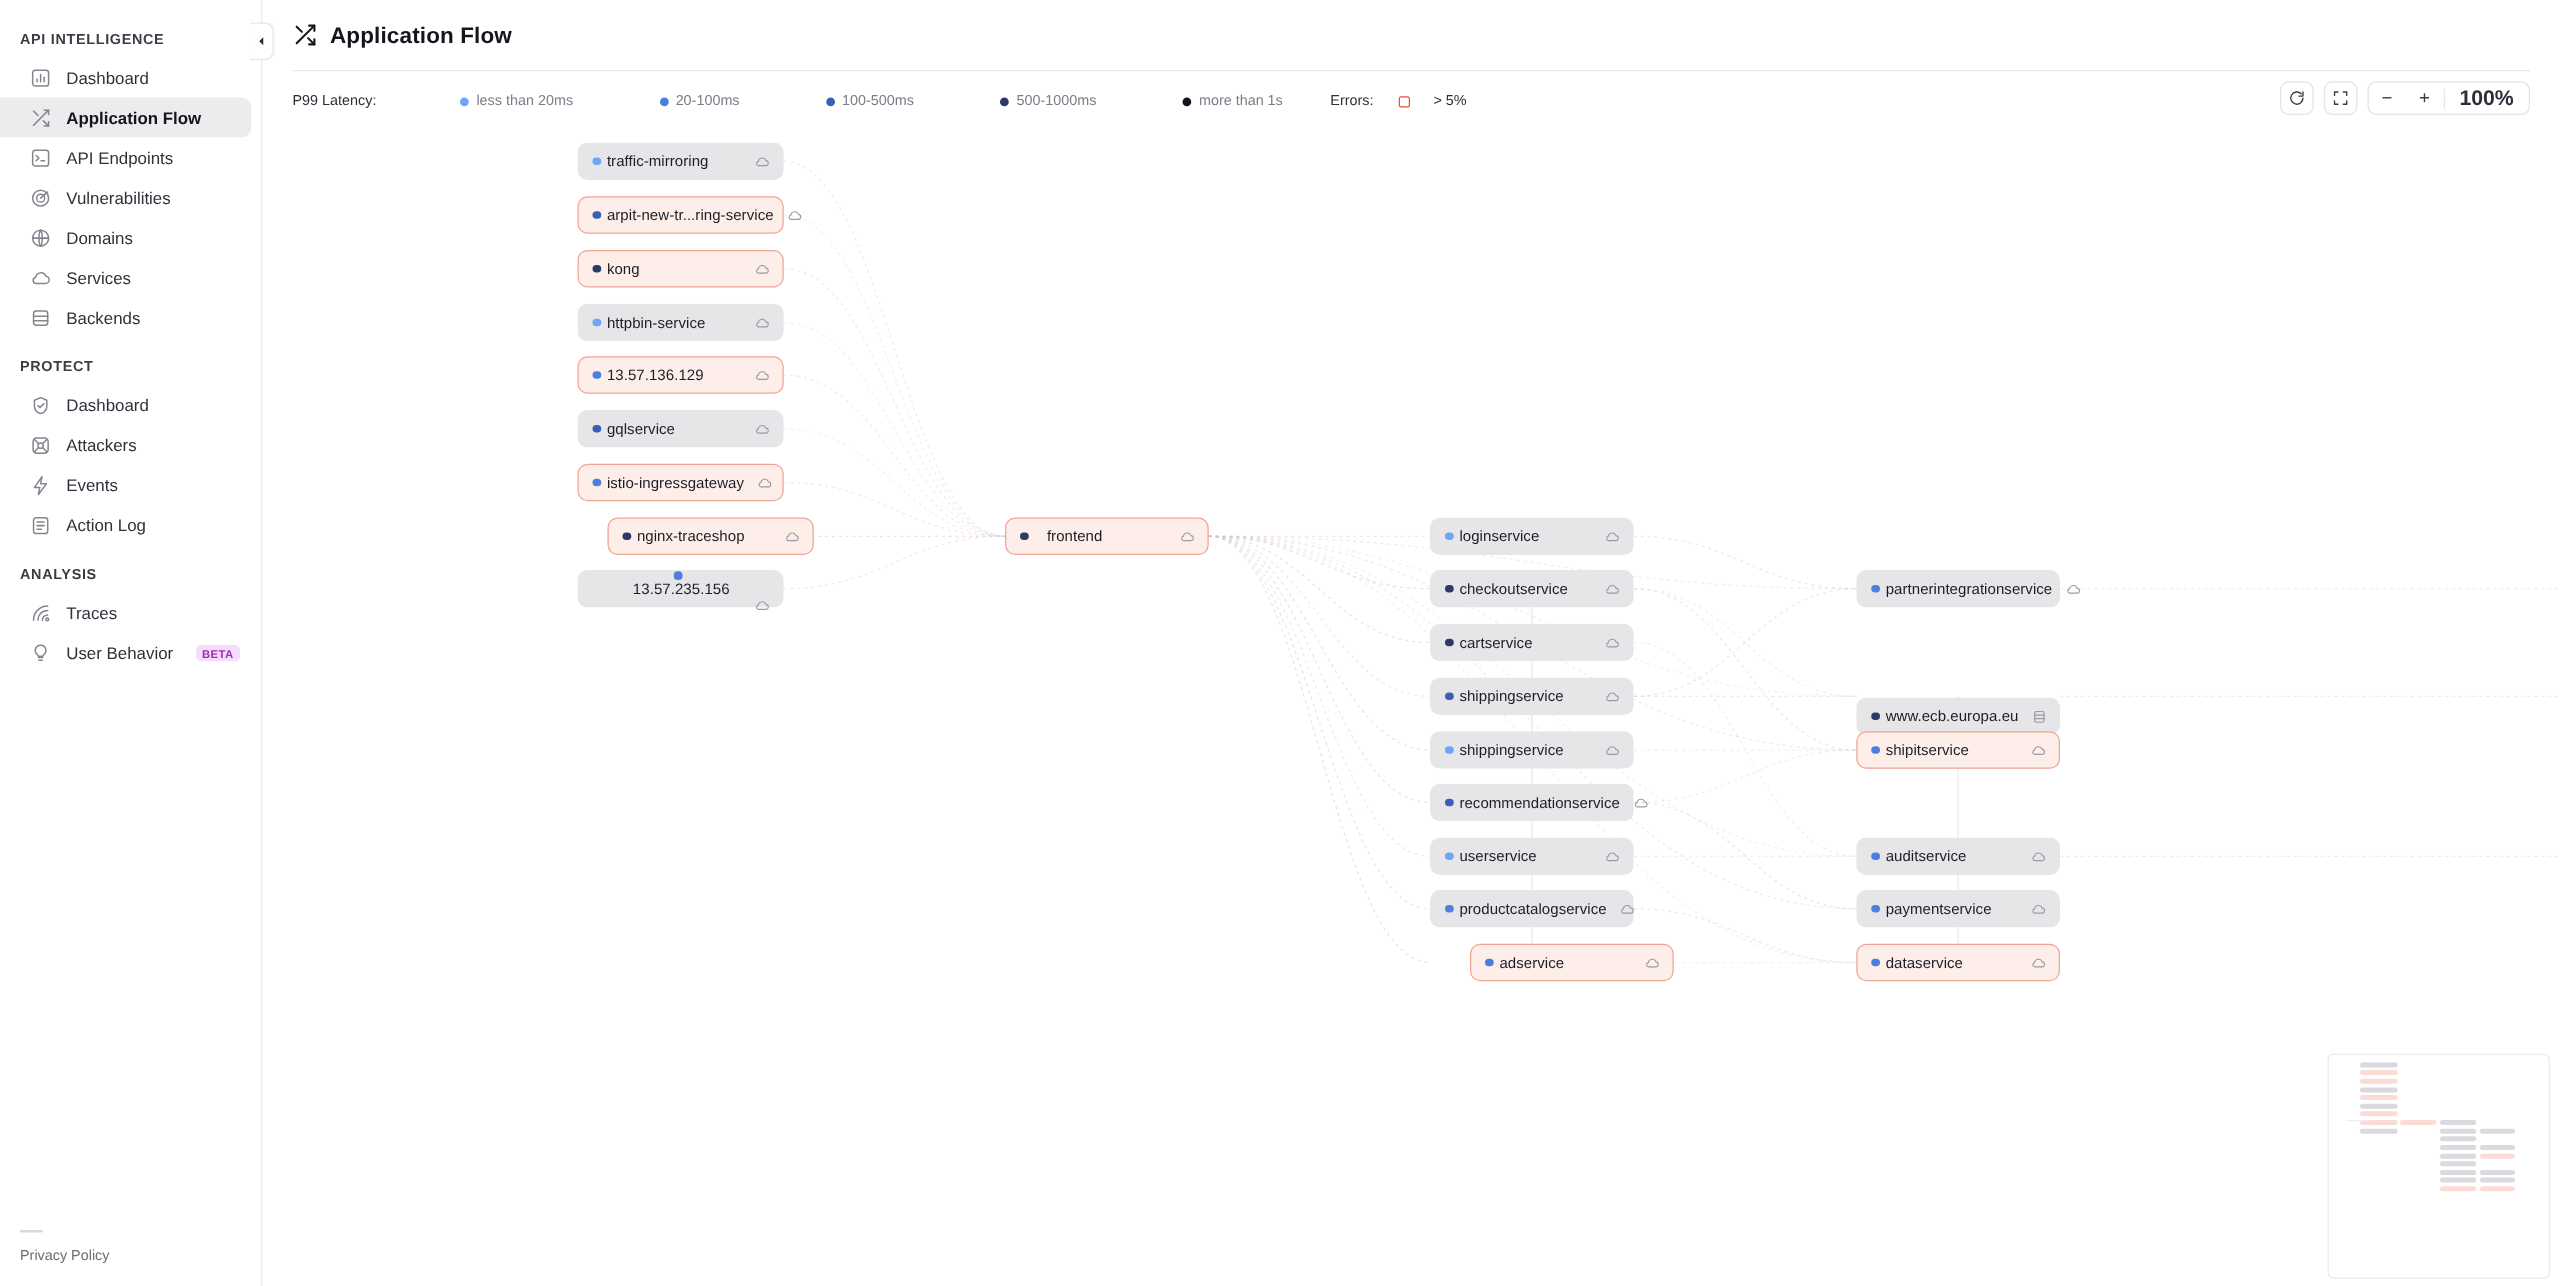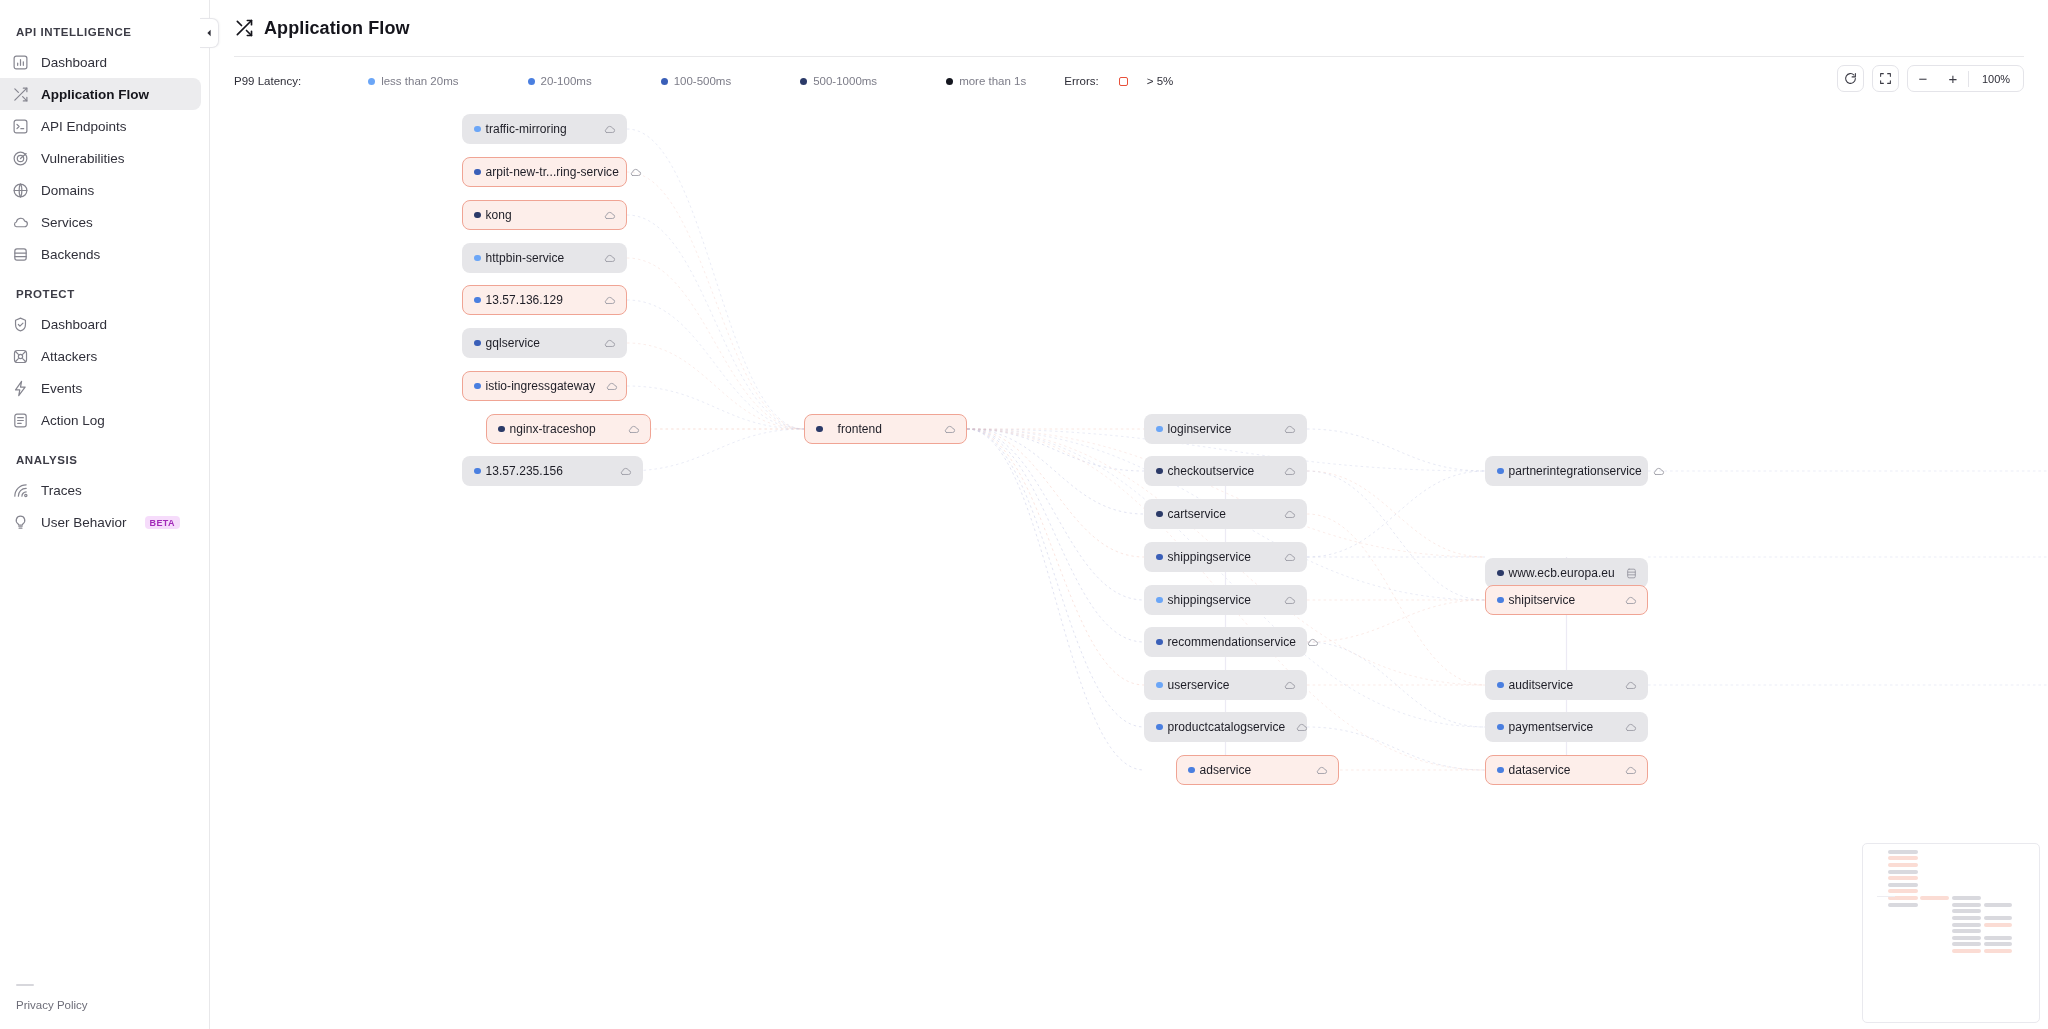--- a/index.html
+++ b/index.html
@@ -24,21 +24,21 @@
     font-size: 11.5px; font-weight: 700; letter-spacing: .55px;
     color: #3c3c46; text-transform: uppercase;
     padding: 0 0 8px 16px;
   }
   .sb-group { margin-bottom: 16px; }
   .sb-group.g2 { margin-top: 18px; }
   .sb-group.g3 { margin-top: 18px; }
   .sb-item {
     display: flex; align-items: center; gap: 12px;
     height: 32px; margin: 0 8px 0 0;
-    padding-left: 12px;
+    padding-left: 24px;
     border-radius: 0 8px 8px 0;
     cursor: pointer;
   }
   .sb-item.active { background: #ececee; }
   .sb-ico { width: 17px; height: 17px; flex: 0 0 17px; display:flex; align-items:center; justify-content:center; color: #85858f; }
   .sb-ico svg { width: 17px; height: 17px; display:block; }
   .sb-label { font-size: 13.5px; color: #30303a; white-space: nowrap; }
   .sb-item.active .sb-label { font-weight: 600; color: #15151c; }
   .beta {
     font-size: 9px; font-weight: 700; letter-spacing: .4px;
@@ -94,21 +94,21 @@
   .tb-btn svg { width: 13px; height: 13px; display:block; }
   .zoom-group {
     height: 27px; border: 1px solid #e4e4e9; border-radius: 7px; background:#fff;
     display: flex; align-items: center; overflow:hidden;
   }
   .zoom-group .zb {
     width: 30px; height: 27px; display:flex; align-items:center; justify-content:center;
     font-size: 15px; color:#3a3a44; cursor: pointer; user-select:none; line-height:1;
   }
   .zoom-sep { width: 1px; height: 16px; background: #e4e4e9; }
-  .zoom-val { font-size: 11px; color:#2e2e38; font-weight:400; padding: 0 12px; min-width:54px; text-align:center; }
+  .zoom-val { font-size: 17px; color:#2e2e38; font-weight:700; padding: 0 12px; min-width:54px; text-align:center; }
 
   
   .canvas { position: absolute; left: 0; right: 0; top: 104px; bottom: 0; overflow: hidden; }
   .edges { position: absolute; left: 0; top: 0; width: 1838px; height: 925px; }
 
   .node {
     position: absolute; height: 30px;
     border-radius: 8px;
     display: flex; align-items: center;
     padding: 0 10px 0 11px;
@@ -478,21 +478,21 @@
           </div>
           <div class="node err" style="left: 252px; top: 310px; width: 165px; margin-left: 24px;">
             <span class="ndot" style="background: rgb(43, 58, 104);"></span>
             <span class="nlabel">nginx-traceshop</span>
             <span class="nico">
               <svg viewBox="0 0 24 24" fill="none" stroke="currentColor" stroke-width="1.6" stroke-linecap="round" stroke-linejoin="round">
                 <path d="M6.5 17.5h11a3.7 3.7 0 0 0 .4-7.4 5.8 5.8 0 0 0-11.2 1.2 3.2 3.2 0 0 0-.2 6.2z"></path>
               </svg>
             </span>
           </div>
-          <div class="node" style="left: 252px; top: 352px; width: 181px;">
+          <div class="node" style="left: 252px; top: 352px; width: 165px; flex-direction: column;">
             <span class="ndot" style="background: rgb(74, 127, 224);"></span>
             <span class="nlabel">13.57.235.156</span>
             <span class="nico">
               <svg viewBox="0 0 24 24" fill="none" stroke="currentColor" stroke-width="1.6" stroke-linecap="round" stroke-linejoin="round">
                 <path d="M6.5 17.5h11a3.7 3.7 0 0 0 .4-7.4 5.8 5.8 0 0 0-11.2 1.2 3.2 3.2 0 0 0-.2 6.2z"></path>
               </svg>
             </span>
           </div>
           <div class="node err" style="left: 594px; top: 310px; width: 163px; gap: 10px;">
             <span class="ndot" style="background: rgb(43, 58, 104);"></span>

